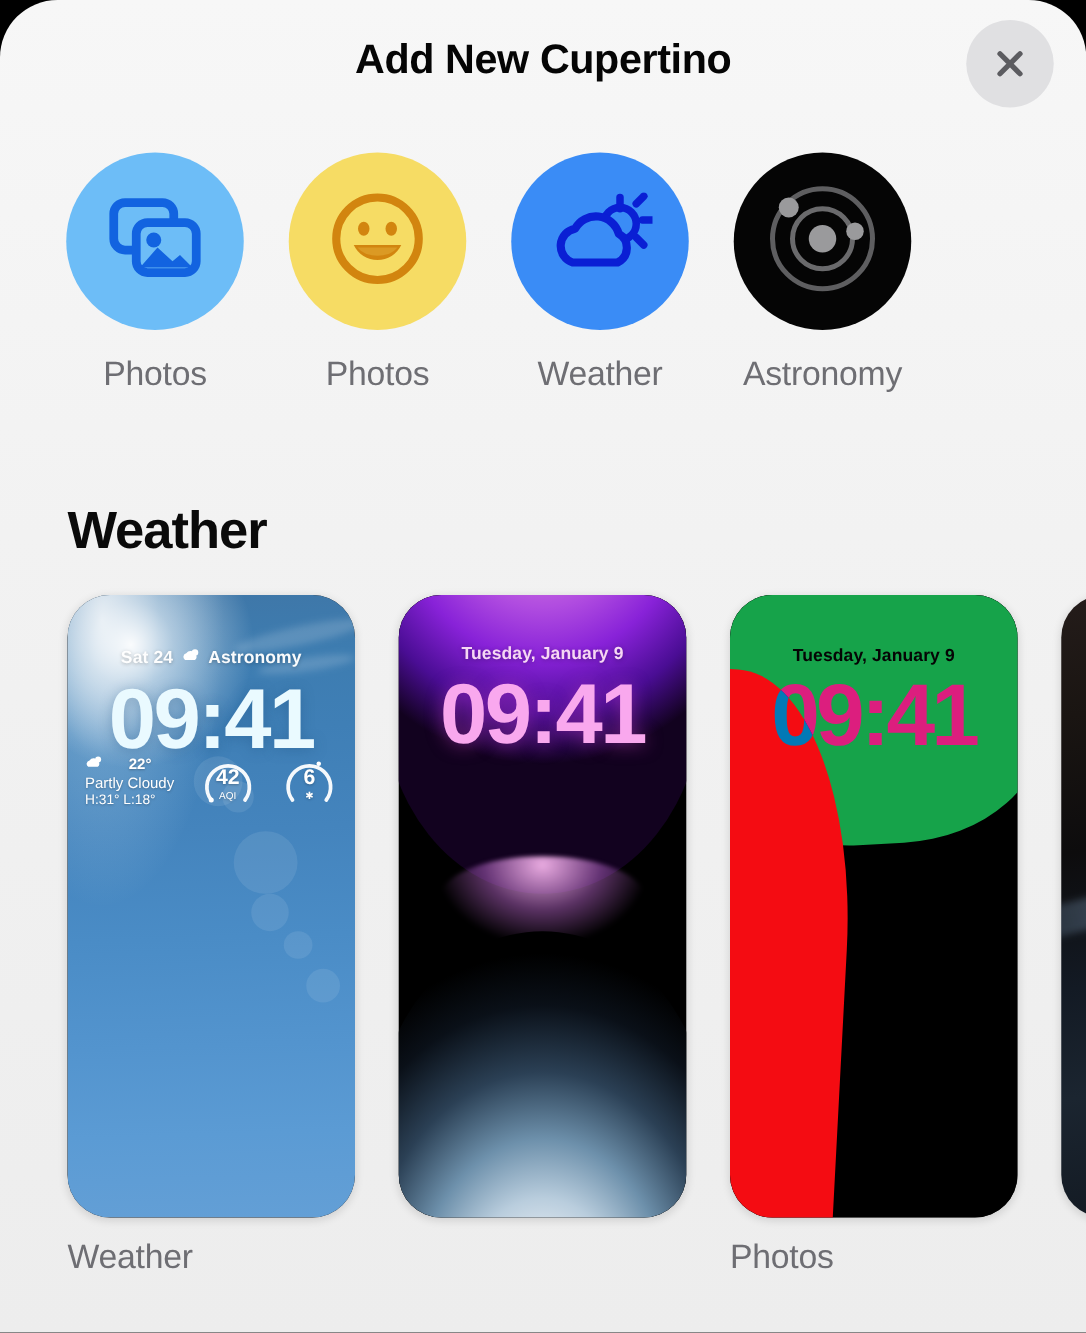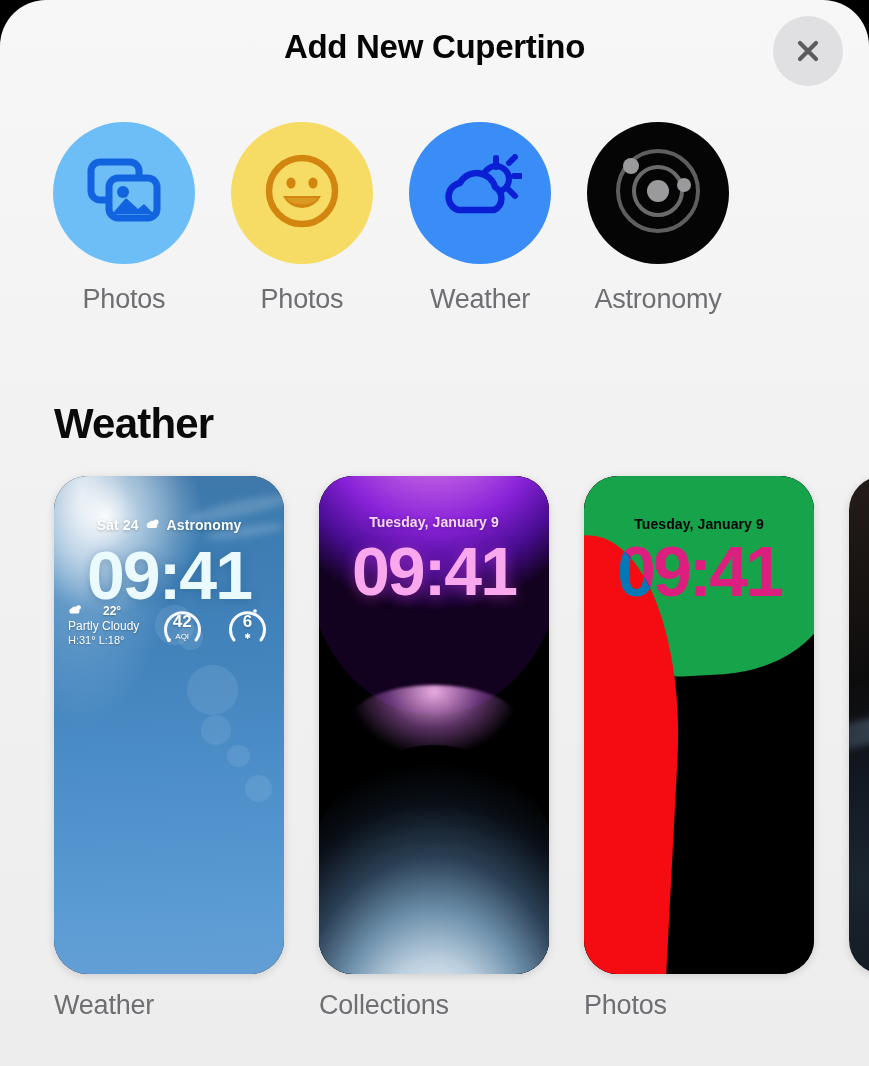--- a/index.html
+++ b/index.html
@@ -416,21 +416,20 @@
     <div class="wallpaper-item">
       <div class="wallpaper-card">
         <div id="card-collections-bg">
           <div id="col-top-blob"></div>
           <div id="col-rim"></div>
           <div id="col-bottom-blob"></div>
         </div>
         <div class="ls-date" id="collections-date">Tuesday, January 9</div>
         <div class="ls-time" id="collections-time">09:41</div>
       </div>
-      <div class="wallpaper-label">Collections</div>
     </div>
 
     <div class="wallpaper-item">
       <div class="wallpaper-card">
         <div id="card-unity-bg">
           <div id="unity-green"></div>
           <div id="unity-red"></div>
         </div>
         <div class="ls-date" id="unity-date">Tuesday, January 9</div>
         <div class="ls-time" id="unity-time">

